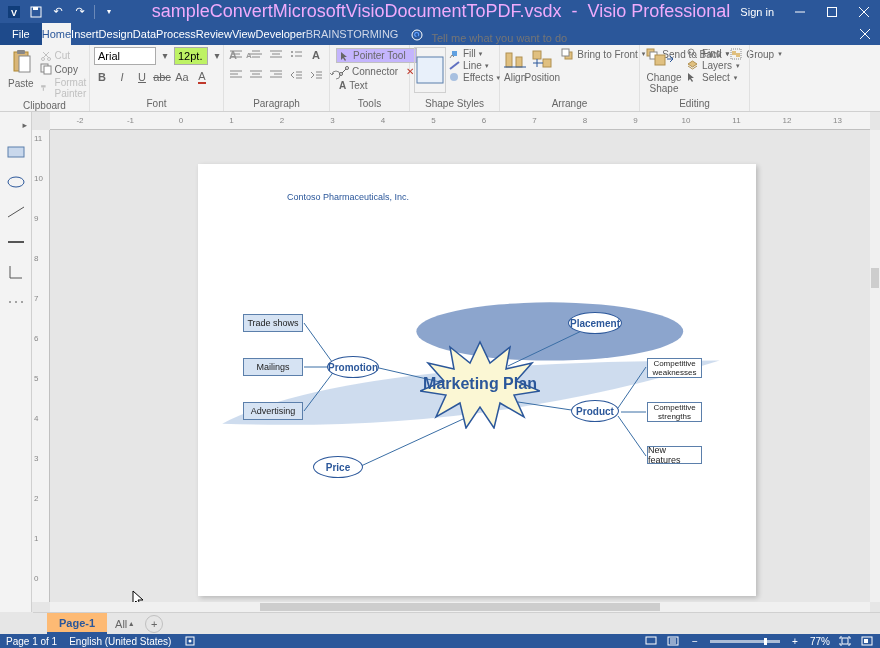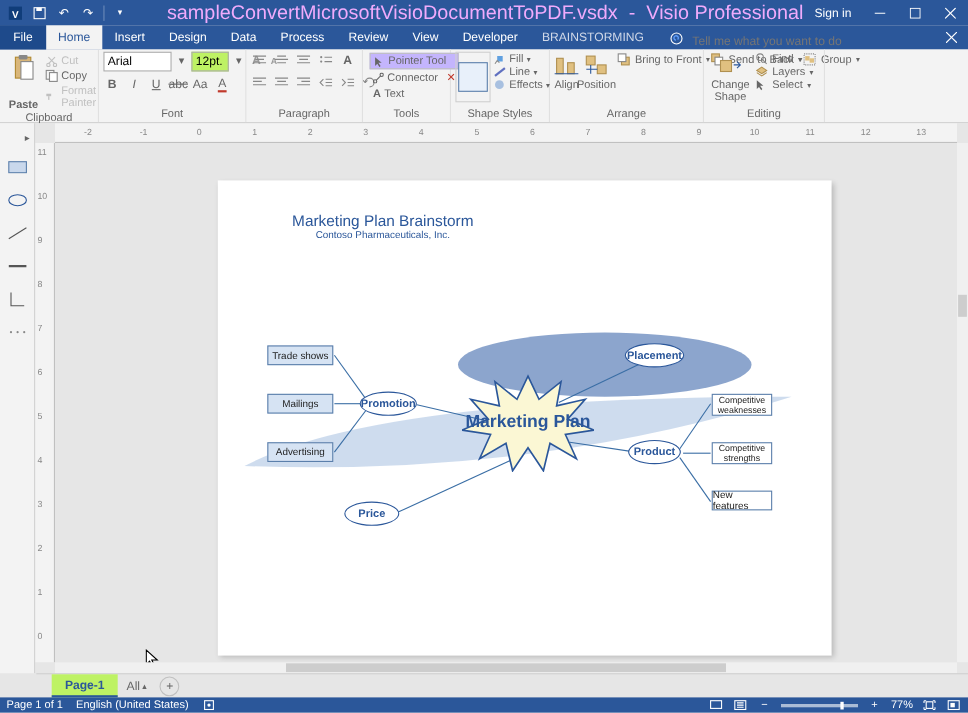--- a/index.html
+++ b/index.html
@@ -11,37 +11,37 @@
     .qat-item { width: 20px; height: 20px; display: flex; align-items: center; justify-content: center; color: #fff; cursor: pointer; font-size: 11px; }
     .qat-sep { width: 1px; height: 14px; background: rgba(255,255,255,0.3); margin: 0 2px; }
     .title-text { flex: 1; text-align: right; color: #f0abfc; font-size: 18px; overflow: hidden; white-space: nowrap; }
     .title-right { display: flex; align-items: center; gap: 0; }
     .signin { color: #fff; font-size: 11px; padding: 0 10px; cursor: pointer; }
     .win-btn { width: 32px; height: 23px; display: flex; align-items: center; justify-content: center; color: #fff; cursor: pointer; }
 
     
     .tabs { height: 22px; background: #2b579a; display: flex; align-items: flex-end; padding-left: 0; }
     .file-tab { background: #1e4a8b; color: #fff; font-size: 11px; padding: 0 12px; height: 22px; display: flex; align-items: center; cursor: pointer; }
-    .tab { color: #fff; font-size: 11px; padding: 0 11px; height: 22px; display: flex; align-items: center; cursor: pointer; }
+    .tab { color: #fff; font-size: 11px; padding: 0 0; height: 22px; display: flex; align-items: center; cursor: pointer; }
     .tab.active { background: #f3f3f3; color: #2b579a; }
     .tab.brainstorm { text-transform: uppercase; color: #d0d8e8; }
     .help-icon { width: 18px; height: 18px; display: flex; align-items: center; justify-content: center; margin: 0 5px 1px 10px; }
     .tell-me { color: #b8c8e0; font-size: 11px; background: transparent; border: none; outline: none; width: 180px; margin-bottom: 1px; }
     .close-ribbon { margin-left: auto; color: #fff; width: 30px; display: flex; align-items: center; justify-content: center; cursor: pointer; height: 22px; }
 
     
     .ribbon { height: 67px; background: #f3f3f3; border-bottom: 1px solid #d0d0d0; display: flex; font-size: 10px; color: #666; }
     .group { border-right: 1px solid #e0e0e0; display: flex; flex-direction: column; padding: 2px 4px 1px; }
     .group-body { flex: 1; display: flex; align-items: flex-start; }
     .group-label { text-align: center; font-size: 10px; color: #666; padding: 1px 0; }
 
     .clipboard-g { width: 90px; }
     .paste-btn { display: flex; flex-direction: column; align-items: center; padding: 2px 4px 0 4px; cursor: pointer; }
     .paste-icon { width: 22px; height: 24px; }
-    .paste-label { font-size: 10px; color: #666; margin-top: 17px; font-weight: bold; }
+    .paste-label { font-size: 10px; color: #666; margin-top: 5px; }
     .cb-col { display: flex; flex-direction: column; gap: 2px; padding: 2px 0 0 2px; text-align: right; }
     .cb-item { display: flex; align-items: center; gap: 3px; color: #c0c0c0; cursor: default; font-size: 10px; }
     .cb-item .ic { width: 12px; height: 12px; }
 
     .font-g { width: 134px; }
     .font-row1 { display: flex; gap: 2px; align-items: flex-start; }
     .font-name { width: 62px; height: 18px; border: 1px solid #ababab; font-size: 11px; padding: 0 3px; background: #fff; }
     .font-size { width: 34px; height: 18px; border: 1px solid #ababab; font-size: 11px; padding: 0 3px; background: #bef264; }
     .font-row2 { display: flex; gap: 4px; margin-top: 4px; align-items: center; }
     .font-btn { width: 16px; height: 16px; display: flex; align-items: center; justify-content: center; color: #666; cursor: pointer; font-size: 11px; }
@@ -97,21 +97,21 @@
     .d-title { color: #2b579a; font-size: 14px; }
     .d-sub { color: #2b579a; font-size: 9px; }
     .d-swoosh { position: absolute; left: 34px; top: 12px; width: 230px; height: 76px; pointer-events:none; }
     .d-box { position: absolute; background: #d6e3f3; border: 1px solid #5b7fab; font-size: 9px; display: flex; align-items: center; justify-content: center; color: #222; width: 60px; height: 18px; }
     .d-ellipse { position: absolute; border: 1px solid #2b579a; border-radius: 50%; background: #fff; font-size: 10px; font-weight: bold; color: #2b579a; display:flex; align-items:center; justify-content:center; }
     .d-burst { position: absolute; font-size: 16px; font-weight: bold; color: #2b579a; display:flex; align-items:center; justify-content:center; text-align:center; }
     .d-line { stroke: #3a6ea5; stroke-width: 1; }
 
     
     .pagetabs { position: absolute; bottom: 14px; left: 33px; right: 0; height: 22px; background: #e6e6e6; border-top: 1px solid #d0d0d0; display: flex; align-items: center; padding-left: 14px; font-size: 11px; }
-    .pagetab { padding: 0 12px; height: 100%; display:flex; align-items:center; border-bottom: 2px solid #2b579a; color: #2b579a; cursor:pointer; background:#bef264; font-weight:bold; }
+    .pagetab { padding: 0 12px; height: 100%; display:flex; align-items:center; border-bottom: 2px solid #2b579a; color: #2b579a; cursor:pointer; background:#fdba74; font-weight:bold; }
     .pagetab-all { padding: 0 8px; color:#666; cursor:pointer; display:flex; align-items:center; gap:2px; }
     .pagetab-add { width: 18px; height: 18px; display:flex; align-items:center; justify-content:center; color:#666; cursor:pointer; margin-left:4px; border: 1px solid #c0c0c0; border-radius:50%; font-size:11px; }
 
     
     .statusbar { position: absolute; bottom: 0; left: 0; right: 0; height: 14px; background: #2b579a; color: #fff; font-size: 10px; display: flex; align-items: center; padding: 0 6px; }
     .statusbar .sb-left { display:flex; gap:12px; align-items:center; }
     .statusbar .sb-right { margin-left:auto; display:flex; align-items:center; gap:8px; }
     .zoom-slider { width: 70px; height: 3px; background: rgba(255,255,255,0.6); position: relative; cursor:pointer; }
     .zoom-slider .zthumb { position:absolute; left: 54px; top:-2px; width:3px; height:7px; background:#fff; }
     .sb-ic { width:14px; height:14px; display:flex; align-items:center; justify-content:center; color:#fff; cursor:pointer; }
@@ -567,21 +567,20 @@
         <div class="thumb"></div>
       </div>
     <div class="canvas-viewport">
       <div class="page">
 
         <svg class="d-swoosh" viewBox="0 0 230 76">
           <ellipse cx="145" cy="18" rx="55" ry="12" fill="#6f8fc0" opacity="0.8"></ellipse>
           <path d="M10 56 Q 60 30, 215 30 Q 120 60, 10 56 Z" fill="#c9d8ec" opacity="0.9"></path>
         </svg>
         <div class="d-title-wrap">
-          <div class="d-title">Marketing Plan Brainstorm</div>
           <div class="d-sub">Contoso Pharmaceuticals, Inc.</div>
         </div>
 
         <svg>
           <line class="d-line" x1="106" y1="159" x2="137" y2="202"></line>
           <line class="d-line" x1="106" y1="203" x2="130" y2="203"></line>
           <line class="d-line" x1="106" y1="247" x2="137" y2="206"></line>
           <line class="d-line" x1="181" y1="204" x2="242" y2="218"></line>
           <line class="d-line" x1="276" y1="250" x2="163" y2="302"></line>
           <line class="d-line" x1="310" y1="202" x2="396" y2="161"></line>

